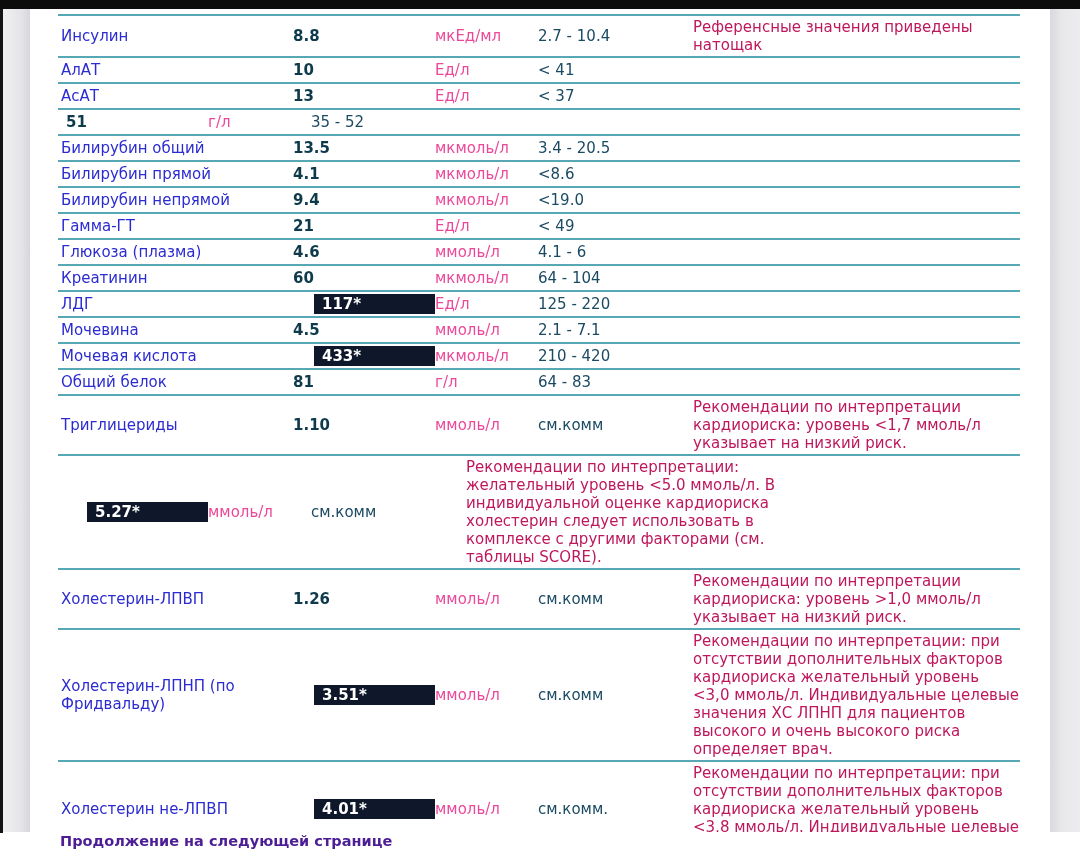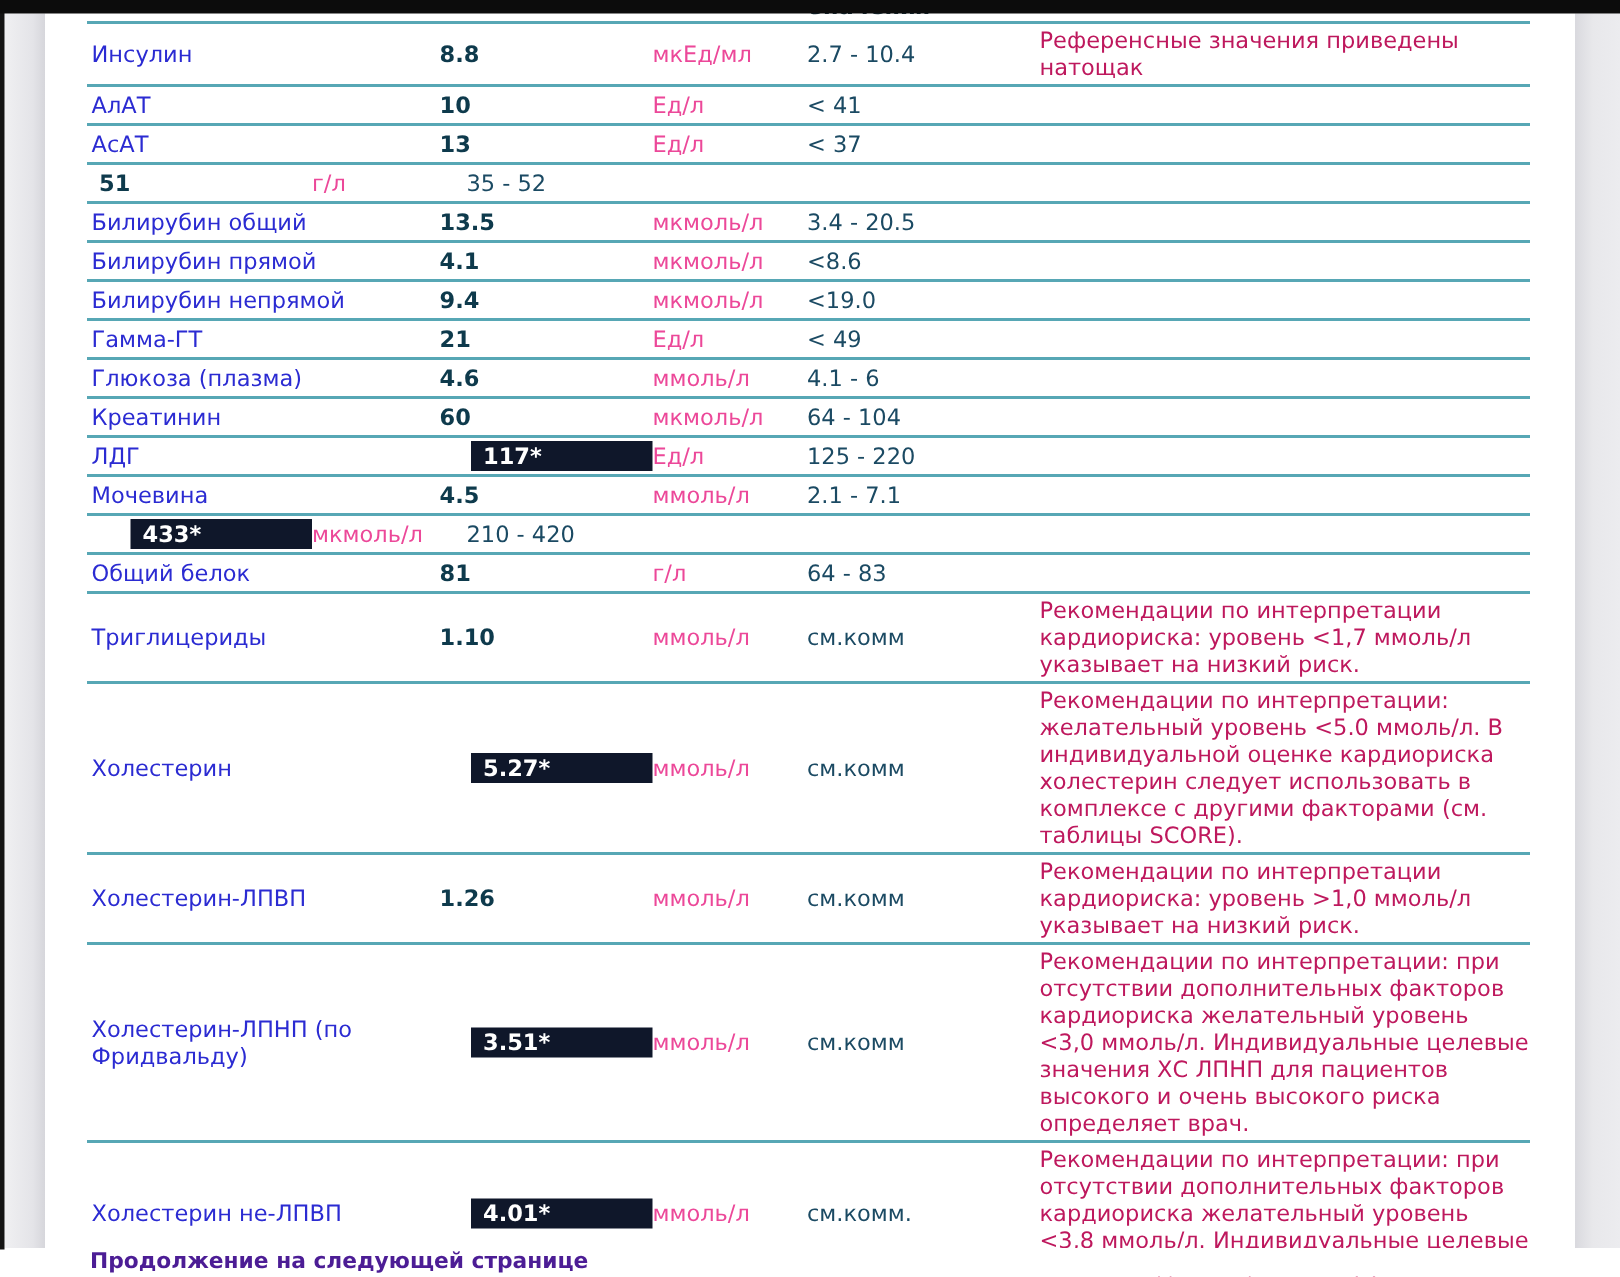--- a/index.html
+++ b/index.html
@@ -162,20 +162,21 @@
     <div class="c name">Мочевина</div>
     <div class="c val">
       <span class="valbox">4.5</span>
     </div>
     <div class="c unit">ммоль/л</div>
     <div class="c ref">2.1 - 7.1</div>
     <div class="c comment"></div>
   </div>
 
   <div class="row">
+    <div class="c name">Мочевая кислота</div>
     <div class="c val">
       <span class="valbox flag">433*</span>
     </div>
     <div class="c unit">мкмоль/л</div>
     <div class="c ref">210 - 420</div>
     <div class="c comment"></div>
   </div>
 
   <div class="row">
     <div class="c name">Общий белок</div>
@@ -191,21 +192,20 @@
     <div class="c name">Триглицериды</div>
     <div class="c val">
       <span class="valbox">1.10</span>
     </div>
     <div class="c unit">ммоль/л</div>
     <div class="c ref">см.комм</div>
     <div class="c comment">Рекомендации по интерпретации кардиориска: уровень &lt;1,7 ммоль/л указывает на низкий риск.</div>
   </div>
 
   <div class="row">
-    <div class="c name">Холестерин</div>
     <div class="c val">
       <span class="valbox flag">5.27*</span>
     </div>
     <div class="c unit">ммоль/л</div>
     <div class="c ref">см.комм</div>
     <div class="c comment">Рекомендации по интерпретации: желательный уровень &lt;5.0 ммоль/л. В индивидуальной оценке кардиориска холестерин следует использовать в комплексе с другими факторами (см. таблицы SCORE).</div>
   </div>
 
   <div class="row">
     <div class="c name">Холестерин-ЛПВП</div>

